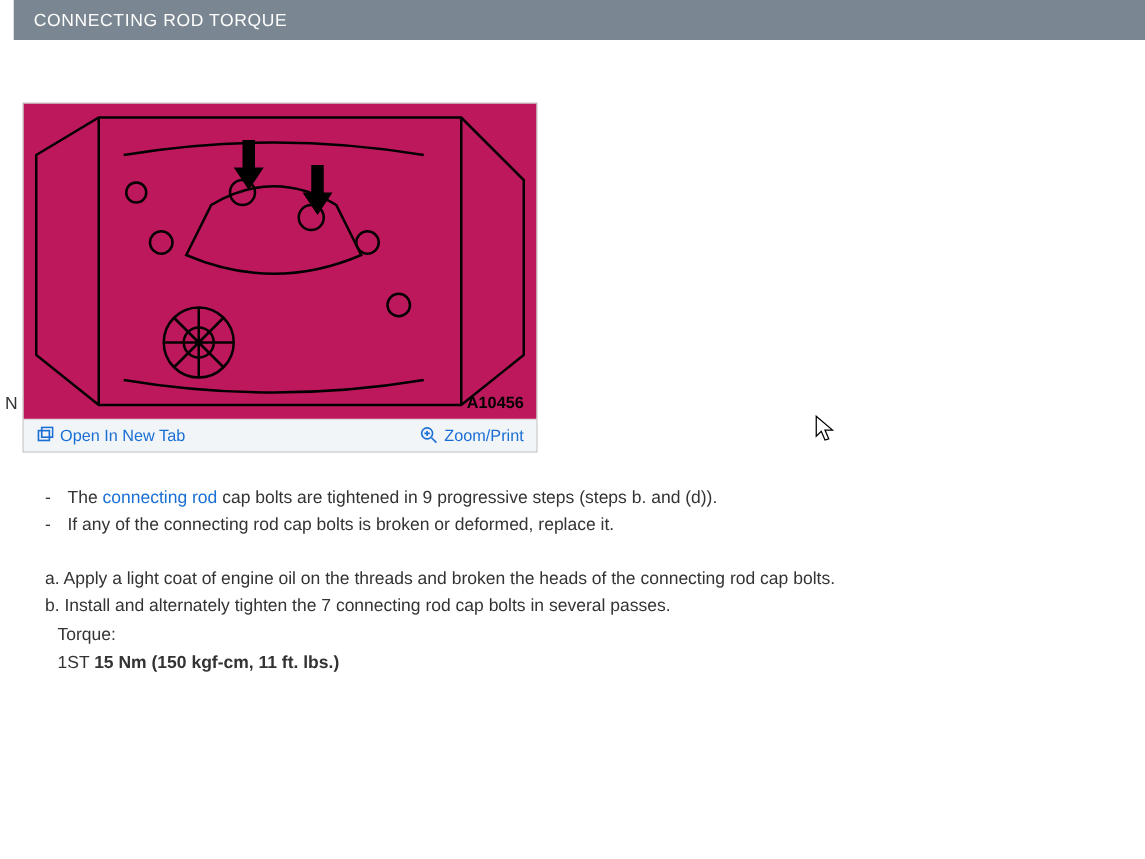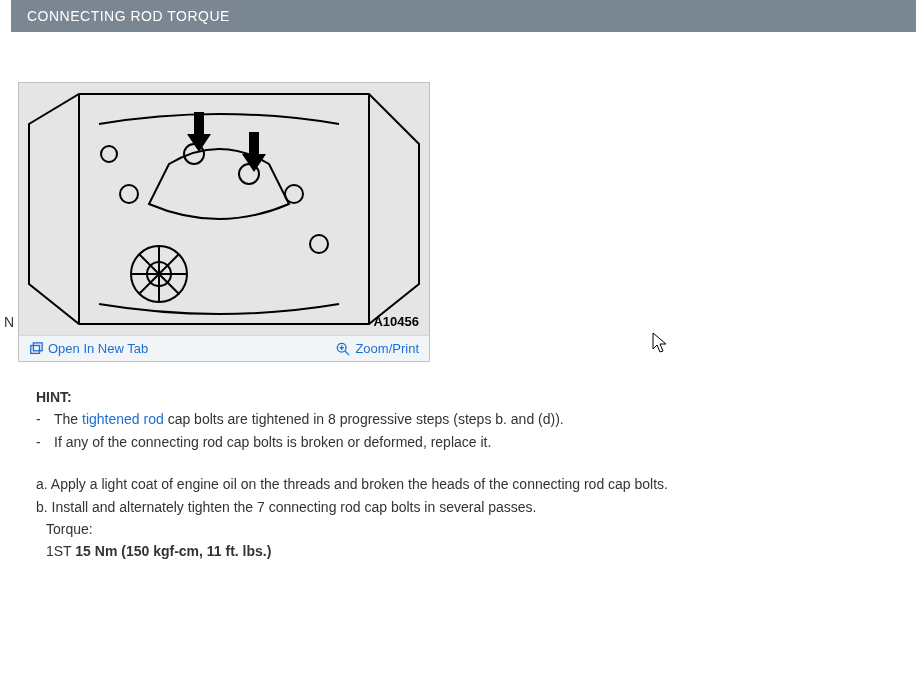--- a/index.html
+++ b/index.html
@@ -28,21 +28,21 @@
     }
     .image-container {
       margin-top: 50px;
       border: 1px solid #c0c0c0;
       width: 412px;
       background: #fff;
       position: relative;
     }
     .diagram-area {
       height: 252px;
-      background: #e5e5e5;
+      background: #be185d;
       display: flex;
       align-items: center;
       justify-content: flex-end;
       position: relative;
       overflow: hidden;
     }
     .diagram-svg {
       width: 100%;
       height: 100%;
     }
@@ -68,21 +68,21 @@
       align-items: center;
       background: #f2f5f8;
       border-top: 1px solid #d8d8d8;
       padding: 5px 10px;
       font-size: 13px;
     }
     .toolbar-link {
       color: #1a6fd4;
       text-decoration: none;
       display: inline-flex;
-      align-items: flex-end;
+      align-items: flex-start;
       gap: 5px;
       cursor: pointer;
     }
     .toolbar-icon {
       display: inline-flex;
       width: 14px;
       height: 14px;
     }
     .section-heading {
       margin-top: 48px;
@@ -194,25 +194,24 @@
               </svg>
           </span>
           <span>Zoom/Print</span>
         </a>
       </div>
     </div>
   </div>
 
 
   <div class="hint-block">
-    <div class="hint-label">HINT:</div>
     <div class="hint-item">
       <span class="dash">-</span>
       <span>
-        <span>The </span><span class="link-inline">tightened rod</span><span> cap bolts are tightened in 8 progressive steps (steps b. and (d)).</span>
+        <span>The </span><span class="link-inline">connecting rod</span><span> cap bolts are tightened in 9 progressive steps (steps b. and (d)).</span>
       </span>
     </div>
     <div class="hint-item">
       <span class="dash">-</span>
       <span>If any of the connecting rod cap bolts is broken or deformed, replace it.</span>
     </div>
   </div>
 
   <div class="steps-block">
     <div class="step-line">

